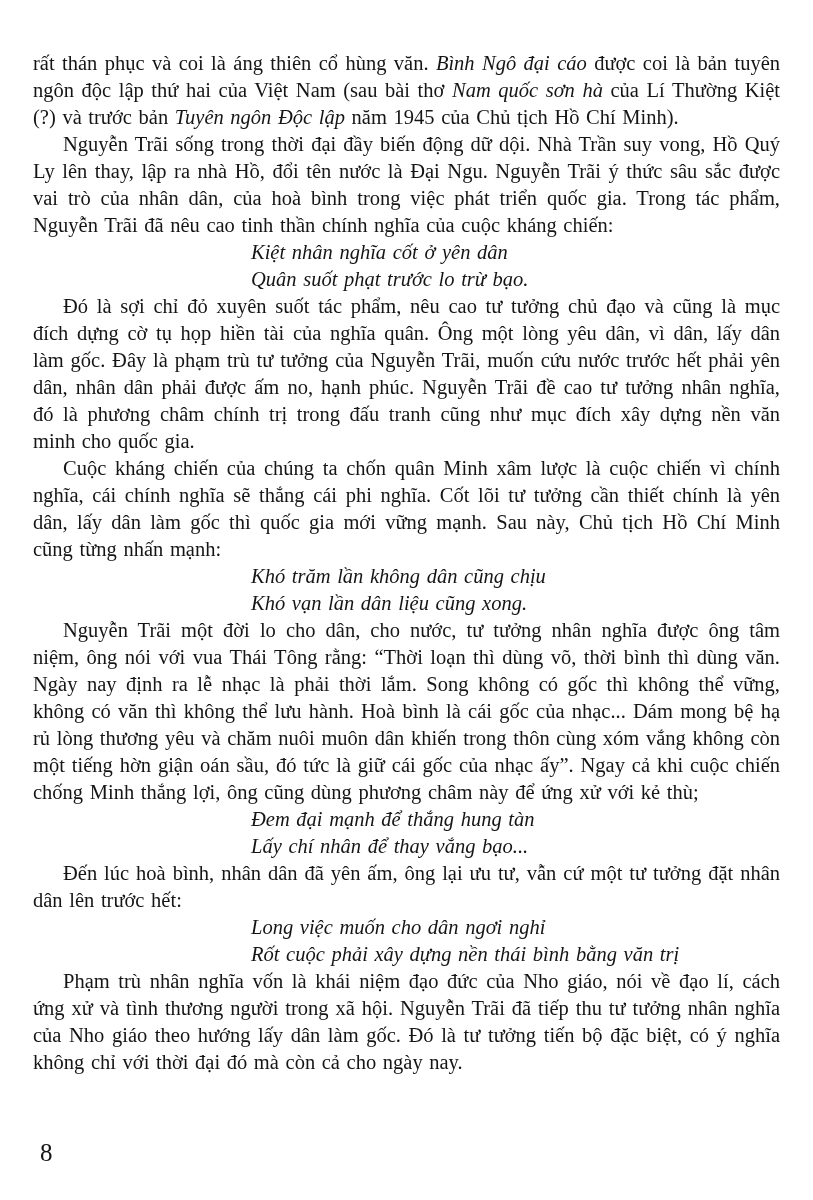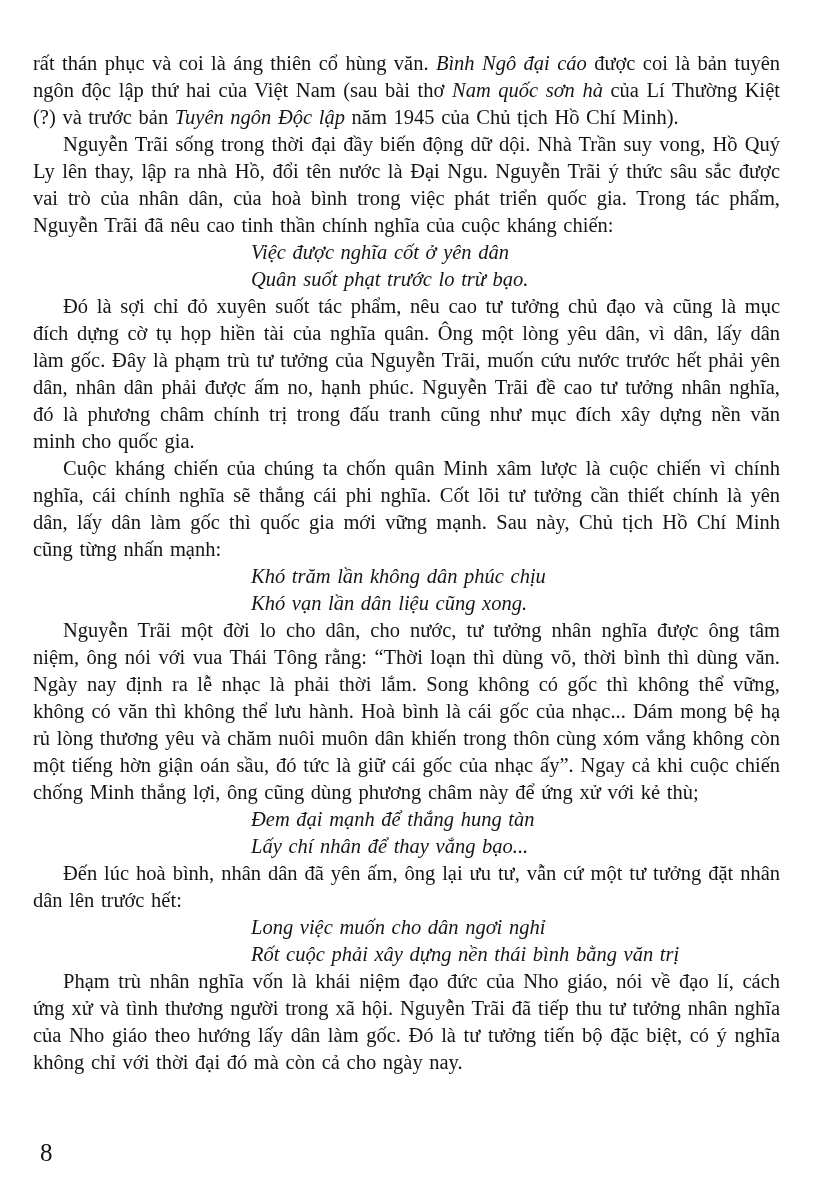--- a/index.html
+++ b/index.html
@@ -44,27 +44,27 @@
   }
 </style>
 </head>
 <body>
 
 <div class="page">
   <div class="text-block" id="content">
       <p class="para"><span class="">rất thán phục và coi là áng thiên cổ hùng văn. </span><span class="it">Bình Ngô đại cáo</span><span class=""> được coi là bản tuyên ngôn độc lập thứ hai của Việt Nam (sau bài thơ </span><span class="it">Nam quốc sơn hà</span><span class=""> của Lí Thường Kiệt (?) và trước bản </span><span class="it">Tuyên ngôn Độc lập</span><span class=""> năm 1945 của Chủ tịch Hồ Chí Minh).</span></p>
       <p class="para indent"><span class="">Nguyễn Trãi sống trong thời đại đầy biến động dữ dội. Nhà Trần suy vong, Hồ Quý Ly lên thay, lập ra nhà Hồ, đổi tên nước là Đại Ngu. Nguyễn Trãi ý thức sâu sắc được vai trò của nhân dân, của hoà bình trong việc phát triển quốc gia. Trong tác phẩm, Nguyễn Trãi đã nêu cao tinh thần chính nghĩa của cuộc kháng chiến:</span></p>
       <div class="verse">
-        <div class="vline">Việc được nghĩa cốt ở yên dân</div>
+        <div class="vline">Kiệt nhân nghĩa cốt ở yên dân</div>
         <div class="vline">Quân suốt phạt trước lo trừ bạo.</div>
       </div>
       <p class="para indent"><span class="">Đó là sợi chỉ đỏ xuyên suốt tác phẩm, nêu cao tư tưởng chủ đạo và cũng là mục đích dựng cờ tụ họp hiền tài của nghĩa quân. Ông một lòng yêu dân, vì dân, lấy dân làm gốc. Đây là phạm trù tư tưởng của Nguyễn Trãi, muốn cứu nước trước hết phải yên dân, nhân dân phải được ấm no, hạnh phúc. Nguyễn Trãi đề cao tư tưởng nhân nghĩa, đó là phương châm chính trị trong đấu tranh cũng như mục đích xây dựng nền văn minh cho quốc gia.</span></p>
       <p class="para indent"><span class="">Cuộc kháng chiến của chúng ta chốn quân Minh xâm lược là cuộc chiến vì chính nghĩa, cái chính nghĩa sẽ thắng cái phi nghĩa. Cốt lõi tư tưởng cần thiết chính là yên dân, lấy dân làm gốc thì quốc gia mới vững mạnh. Sau này, Chủ tịch Hồ Chí Minh cũng từng nhấn mạnh:</span></p>
       <div class="verse">
-        <div class="vline">Khó trăm lần không dân phúc chịu</div>
+        <div class="vline">Khó trăm lần không dân cũng chịu</div>
         <div class="vline">Khó vạn lần dân liệu cũng xong.</div>
       </div>
       <p class="para indent"><span class="">Nguyễn Trãi một đời lo cho dân, cho nước, tư tưởng nhân nghĩa được ông tâm niệm, ông nói với vua Thái Tông rằng: “Thời loạn thì dùng võ, thời bình thì dùng văn. Ngày nay định ra lễ nhạc là phải thời lắm. Song không có gốc thì không thể vững, không có văn thì không thể lưu hành. Hoà bình là cái gốc của nhạc... Dám mong bệ hạ rủ lòng thương yêu và chăm nuôi muôn dân khiến trong thôn cùng xóm vắng không còn một tiếng hờn giận oán sầu, đó tức là giữ cái gốc của nhạc ấy”. Ngay cả khi cuộc chiến chống Minh thắng lợi, ông cũng dùng phương châm này để ứng xử với kẻ thù;</span></p>
       <div class="verse">
         <div class="vline">Đem đại mạnh để thắng hung tàn</div>
         <div class="vline">Lấy chí nhân để thay vắng bạo...</div>
       </div>
       <p class="para indent"><span class="">Đến lúc hoà bình, nhân dân đã yên ấm, ông lại ưu tư, vẫn cứ một tư tưởng đặt nhân dân lên trước hết:</span></p>
       <div class="verse">
         <div class="vline">Long việc muốn cho dân ngơi nghỉ</div>

